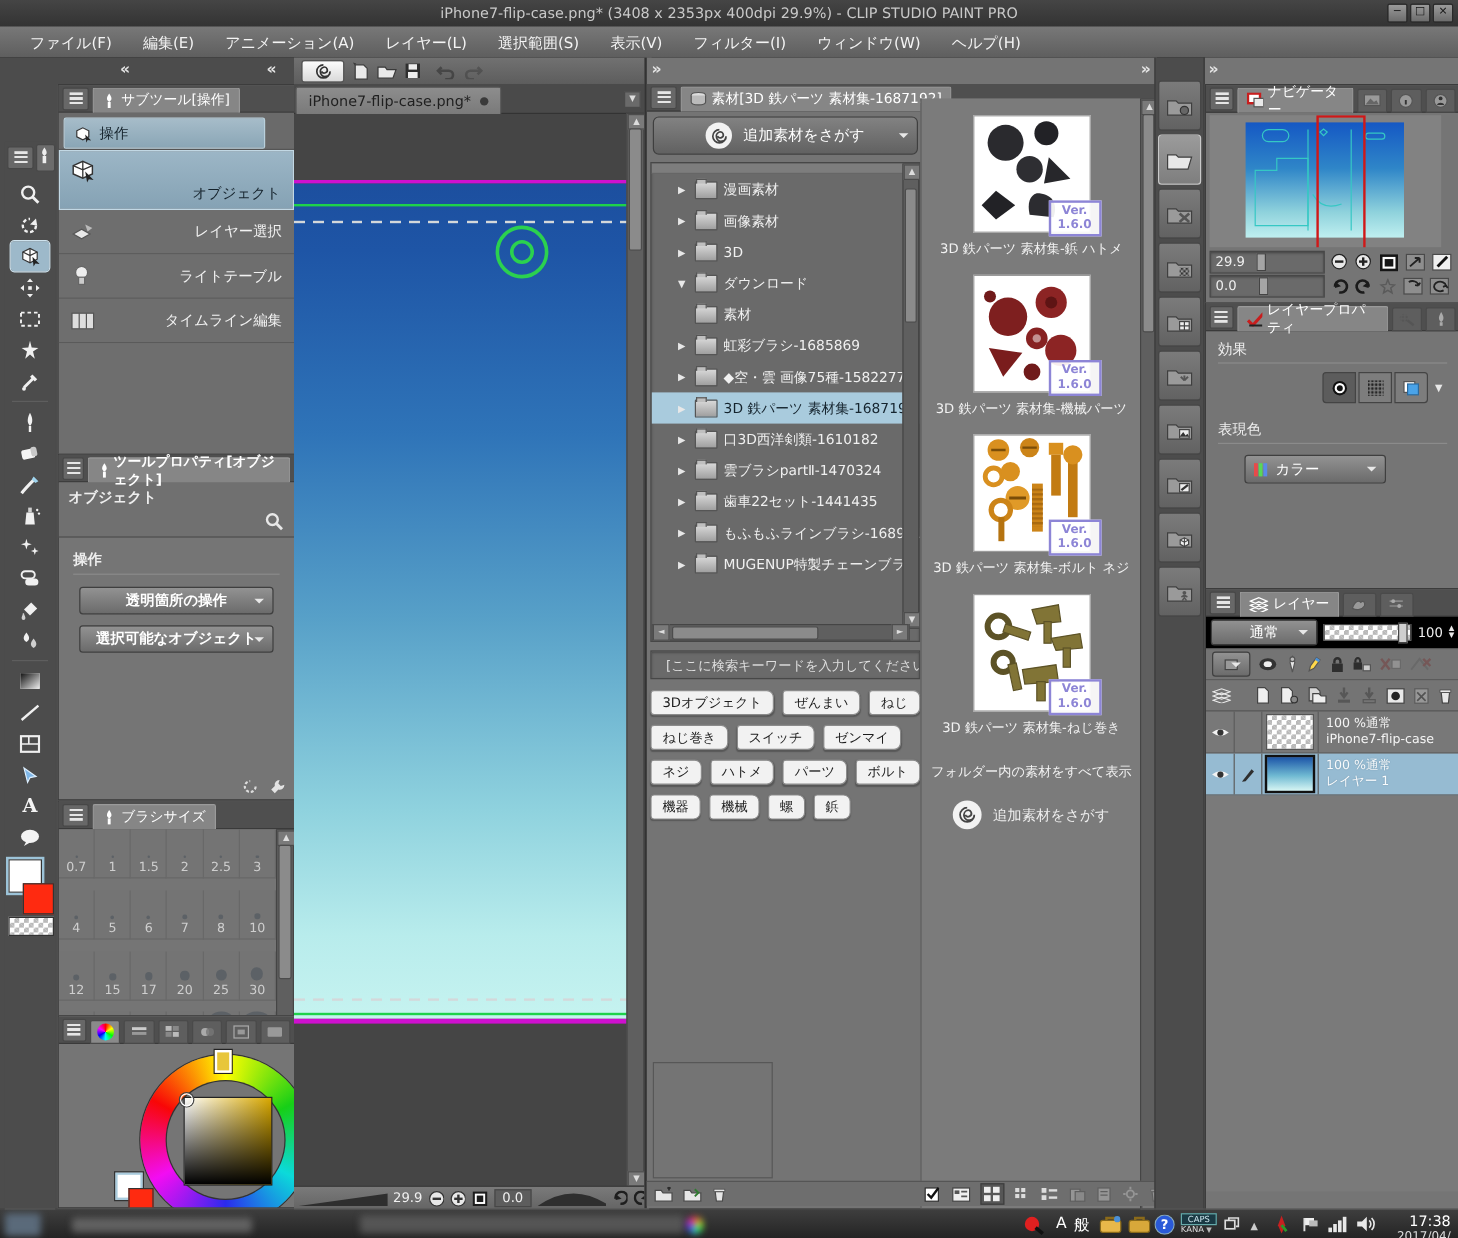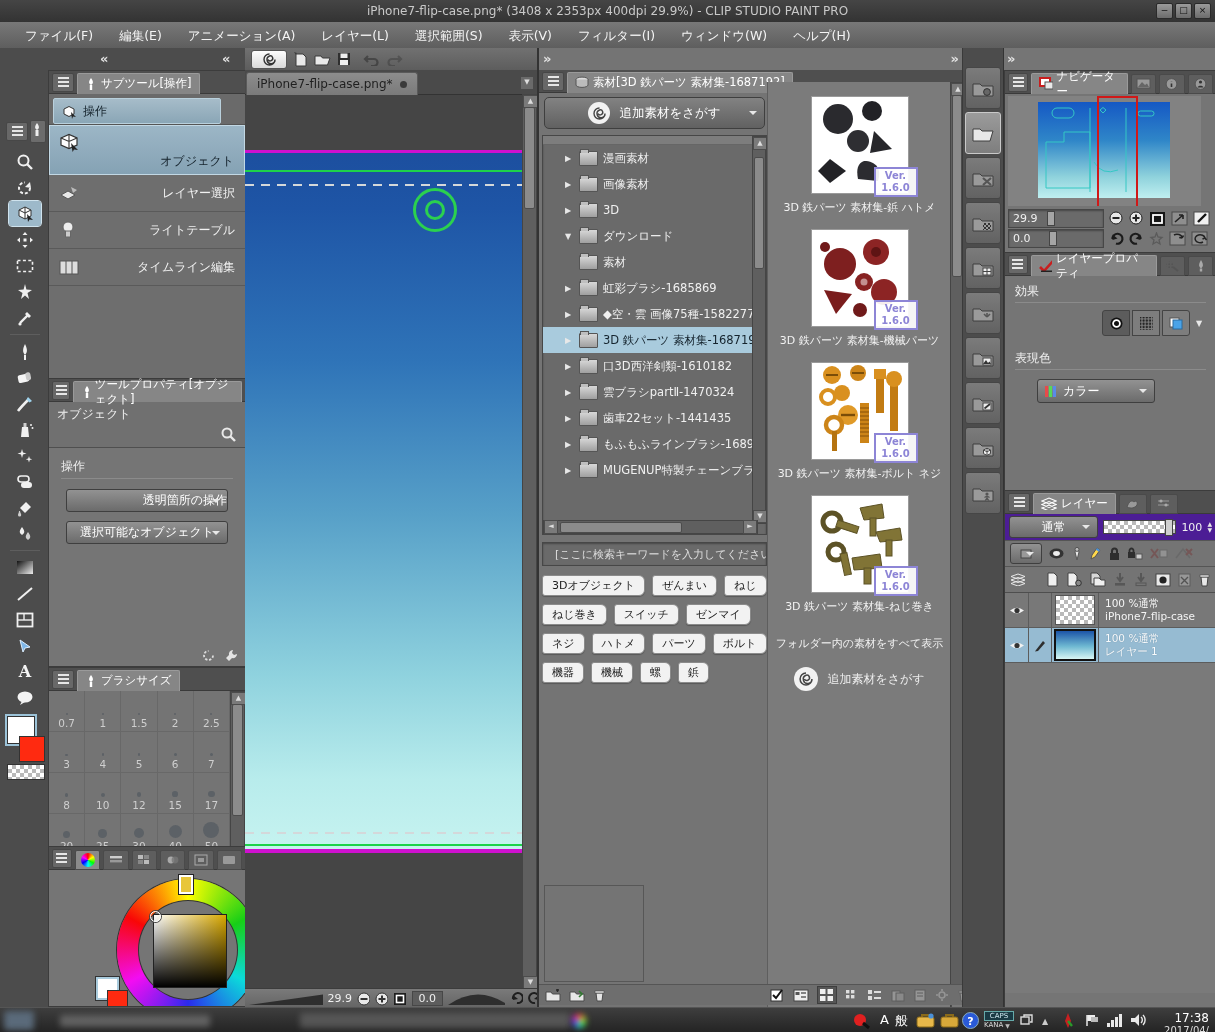--- a/index.html
+++ b/index.html
@@ -46,21 +46,21 @@
   .tooldiv{width:30px;height:1px;background:#5e5e5e;margin:4px auto;}
 
   
   .st-item{height:36px;display:flex;align-items:center;justify-content:flex-end;padding:0 10px;
            background:#6e6e6e;border-bottom:1px solid #5a5a5a;color:#f2f2f2;font-size:12px;}
   .st-item.selected{background:linear-gradient(#9cb6c6,#85a2b4);border:1px solid #c2d8e4;color:#14222b;}
   .st-group{background:linear-gradient(#a6bcc9,#8aa6b6);border:1px solid #b9d0dc;color:#15232c;
             height:24px;display:flex;align-items:center;gap:6px;padding:0 8px;font-size:12px;border-radius:2px;}
 
   
-  .bs-grid{display:grid;grid-template-columns:repeat(5,1fr);}
+  .bs-grid{display:grid;grid-template-columns:repeat(6,1fr);}
   .bs-cell{height:38px;border-right:1px solid #68686
 8;border-bottom:1px solid #686868;display:flex;flex-direction:column;align-items:center;justify-content:flex-end;
            color:#cfcfcf;font-size:10.5px;padding-bottom:2px;background:#747474;border-right:1px solid #686868;}
   .bs-dot{background:#5c6166;border-radius:50%;margin-bottom:2px;}
 
   
   .tag{background:#f2f2f2;color:#1c1c1c;border:1px solid #8b8b8b;border-radius:3px 6px 6px 3px;
        font-size:11px;padding:2px 9px;box-shadow:0 1px 1px rgba(0,0,0,.25);white-space:nowrap;}
 
   
@@ -335,21 +335,21 @@
       <svg width="14" height="14">
           <path d="M2 1 H9 L12 4 V13 H2Z" fill="#f0f0f0" stroke="#555"></path>
         </svg>
       <svg width="14" height="14">
           <path d="M3 4 H11 L10 13 H4Z" fill="#e8e8e8" stroke="#555"></path>
           <rect x="2" y="2" width="10" height="2" fill="#e8e8e8" stroke="#555" stroke-width=".6"></rect>
         </svg>
     </div>
   </div>
 
-  <div class="abs panel" style="left:48px;top:330px;width:196px;height:287px;">
+  <div class="abs panel" style="left:48px;top:330px;width:196px;height:287px;font-weight:bold;">
     <div class="phdr">
       <div class="hamb"></div>
       <div class="ptab">
         <svg width="12" height="14">
             <path d="M6 1 C8 4 9 6 6 8 C3 6 4 4 6 1Z" fill="#fff"></path>
             <rect x="4.8" y="8" width="2.4" height="5" fill="#fff"></rect>
           </svg>
         <span>ツールプロパティ[オブジェクト]</span>
       </div>
     </div>
@@ -357,21 +357,21 @@
       <div style="font-size:12px;">オブジェクト</div>
       <div class="flex" style="justify-content:flex-end;height:22px;">
         <svg width="17" height="17">
             <circle cx="7" cy="7" r="4.5" fill="none" stroke="#e8e8e8" stroke-width="2"></circle>
             <line x1="10.5" y1="10.5" x2="15" y2="15" stroke="#e8e8e8" stroke-width="2.4"></line>
           </svg>
       </div>
     </div>
     <div style="padding:10px 12px;">
       <div style="border-bottom:1px solid #8b8b8b;padding-bottom:3px;margin-bottom:10px;">操作</div>
-      <div class="dd" style="width:160px;height:21px;margin:0 auto 9px;justify-content:flex-end;">
+      <div class="dd" style="width:160px;height:21px;margin:0 auto 9px;">
           <span>透明箇所の操作</span>
         </div>
       <div class="dd" style="width:160px;height:21px;margin:0 auto;">
           <span>選択可能なオブジェクト</span>
         </div>
     </div>
     <div class="abs flex" style="bottom:3px;right:6px;gap:8px;">
       <svg width="15" height="15">
           <path d="M12 7.5 A4.5 4.5 0 1 1 7.5 3" fill="none" stroke="#dcdcdc" stroke-width="1.8" stroke-dasharray="2.4 1.6"></path>
         </svg>
@@ -1260,21 +1260,21 @@
             <g stroke="#888" stroke-width="1.4">
               <line x1="2" y1="3" x2="13" y2="3"></line>
               <line x1="2" y1="7" x2="13" y2="7"></line>
             </g>
             <circle cx="5" cy="3" r="1.6" fill="#aaa"></circle>
             <circle cx="10" cy="7" r="1.6" fill="#aaa"></circle>
           </svg>
         </div>
     </div>
 
-    <div class="flex" style="height:26px;gap:5px;padding:0 4px;background:#4c1d95;border-bottom:1px solid #555;">
+    <div class="flex" style="height:26px;gap:5px;padding:0 4px;background:#000000;border-bottom:1px solid #555;">
       <div class="dd" style="width:88px;height:20px;">
           <span>通常</span>
         </div>
       <div class="checker" style="width:72px;height:12px;border:1px solid #444;position:relative;">
         <div class="abs" style="right:2px;top:-2px;width:6px;height:15px;background:#cfcfcf;border:1px solid #444;"></div>
       </div>
       <span class="statxt">100</span>
       <div style="display:flex;flex-direction:column;font-size:6px;color:#e8e8e8;line-height:6px;">
           <span>▲</span>
           <span>▼</span>

